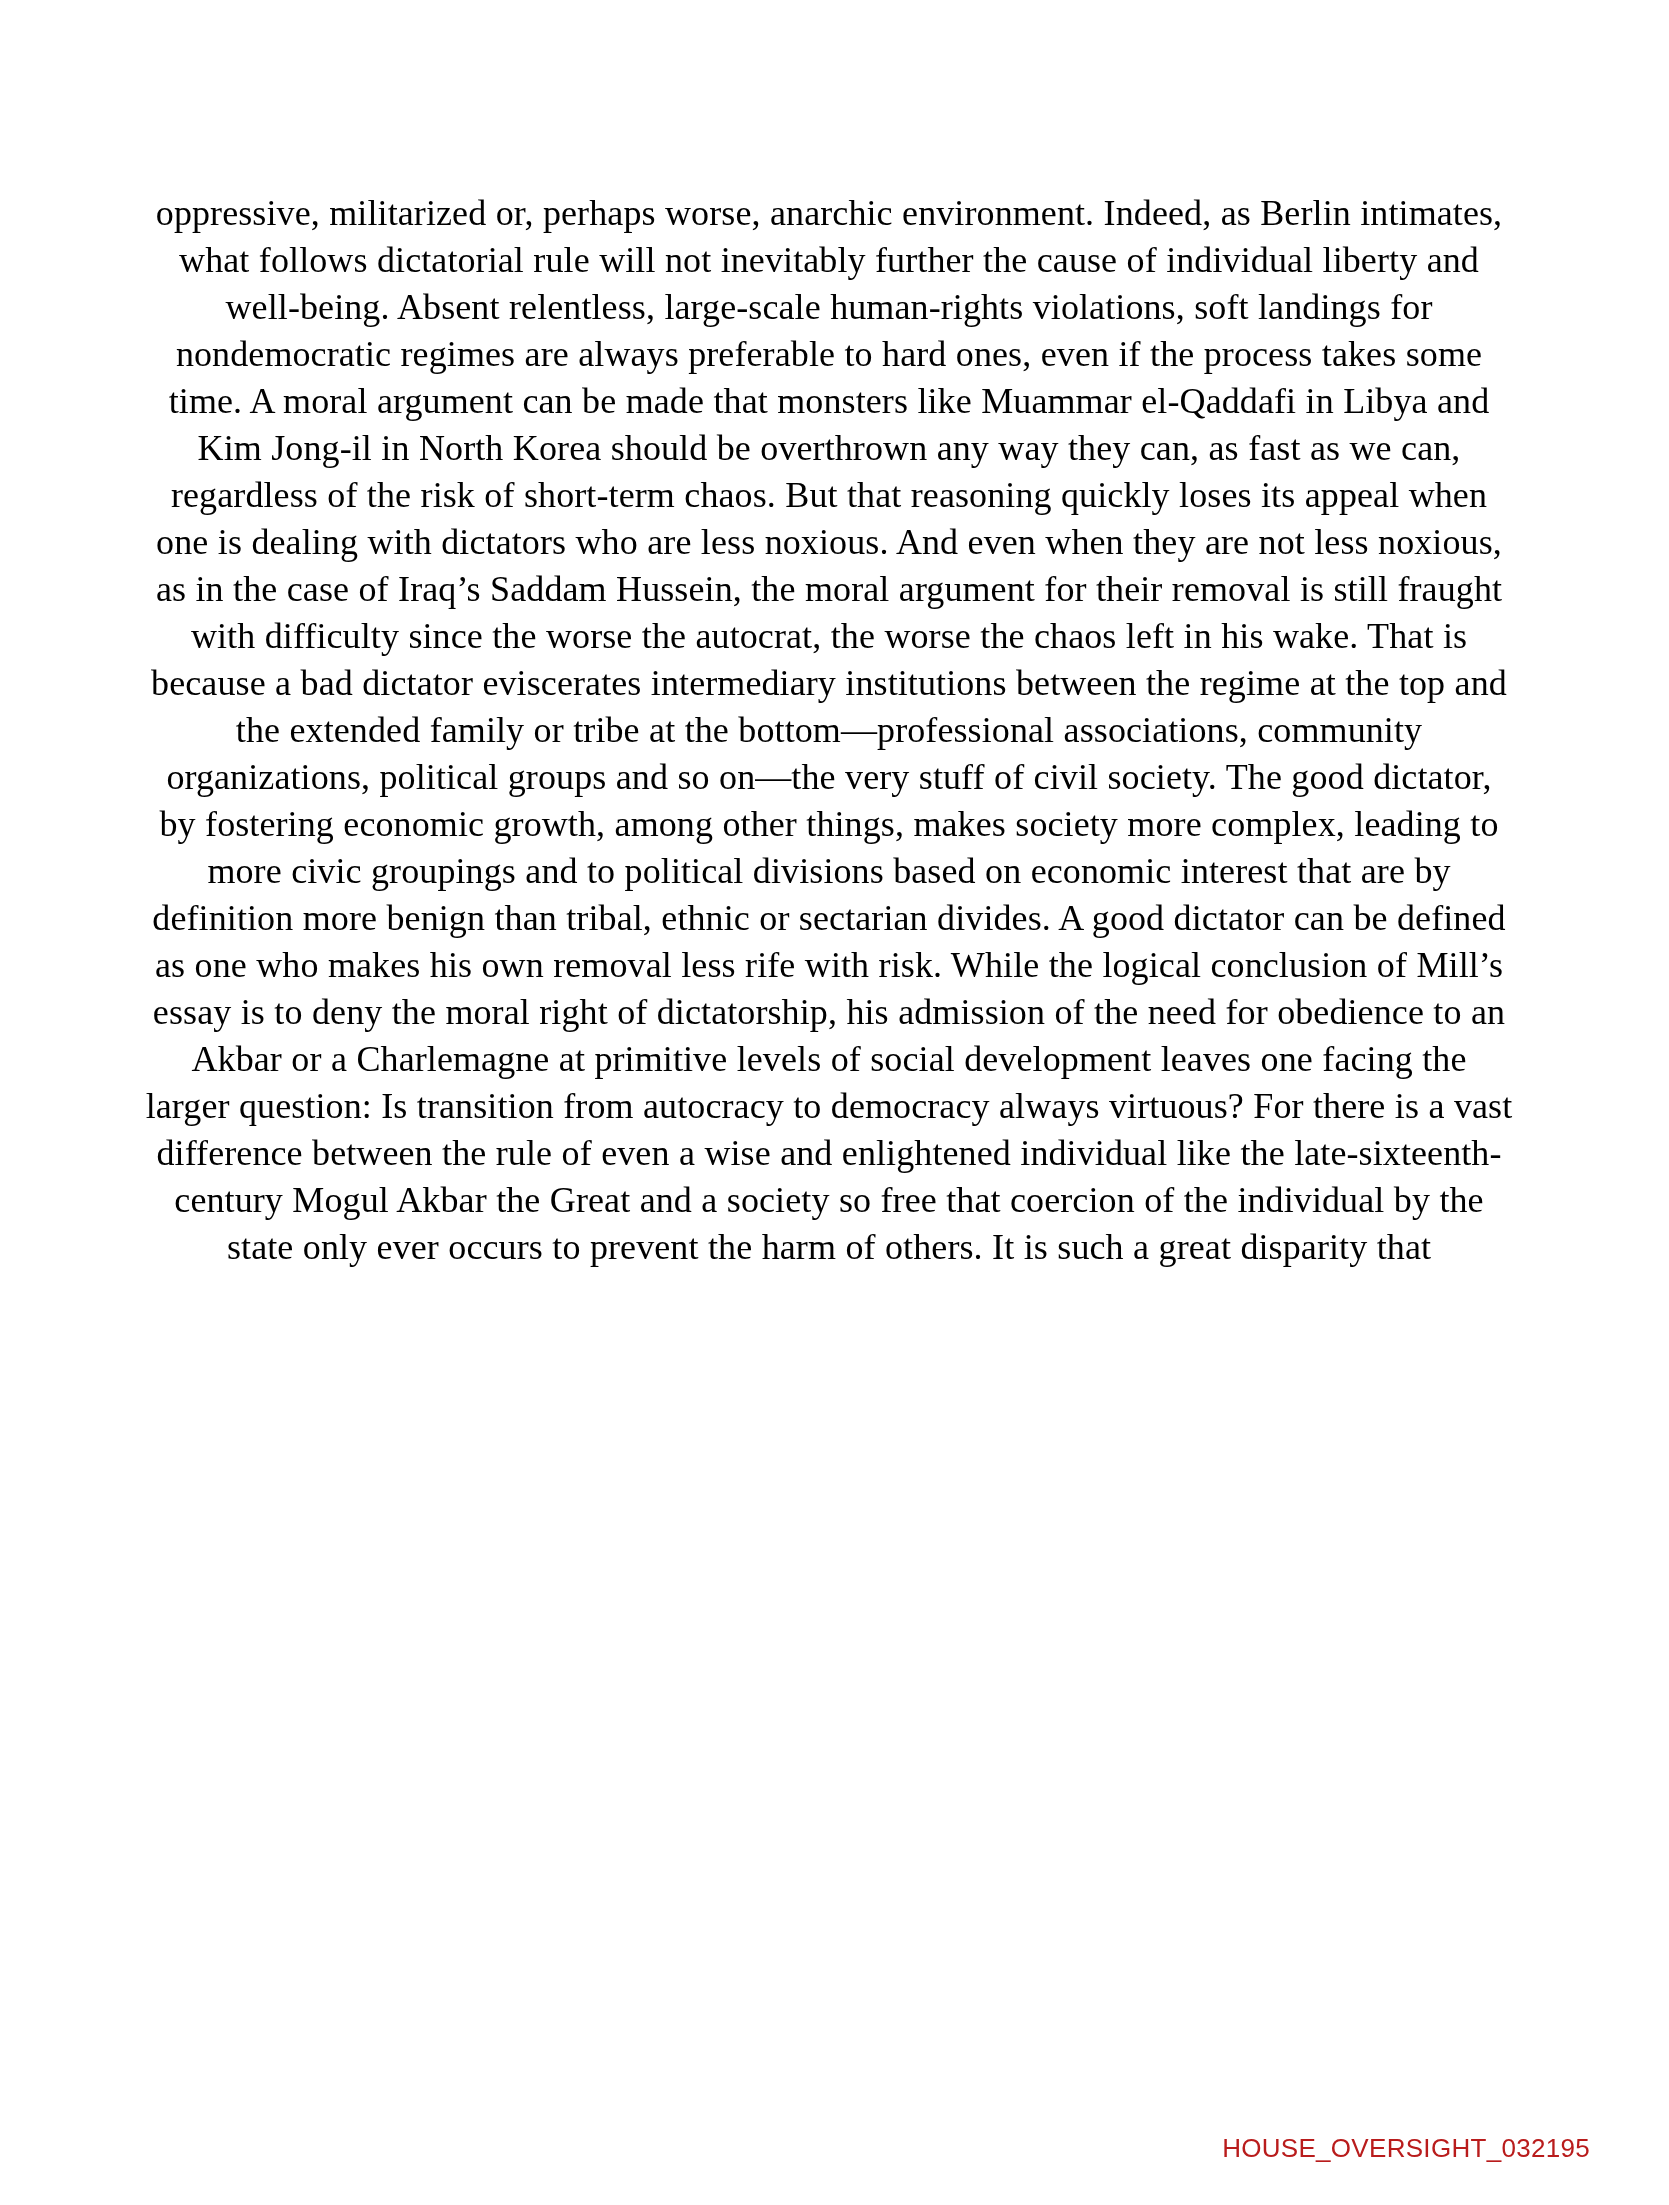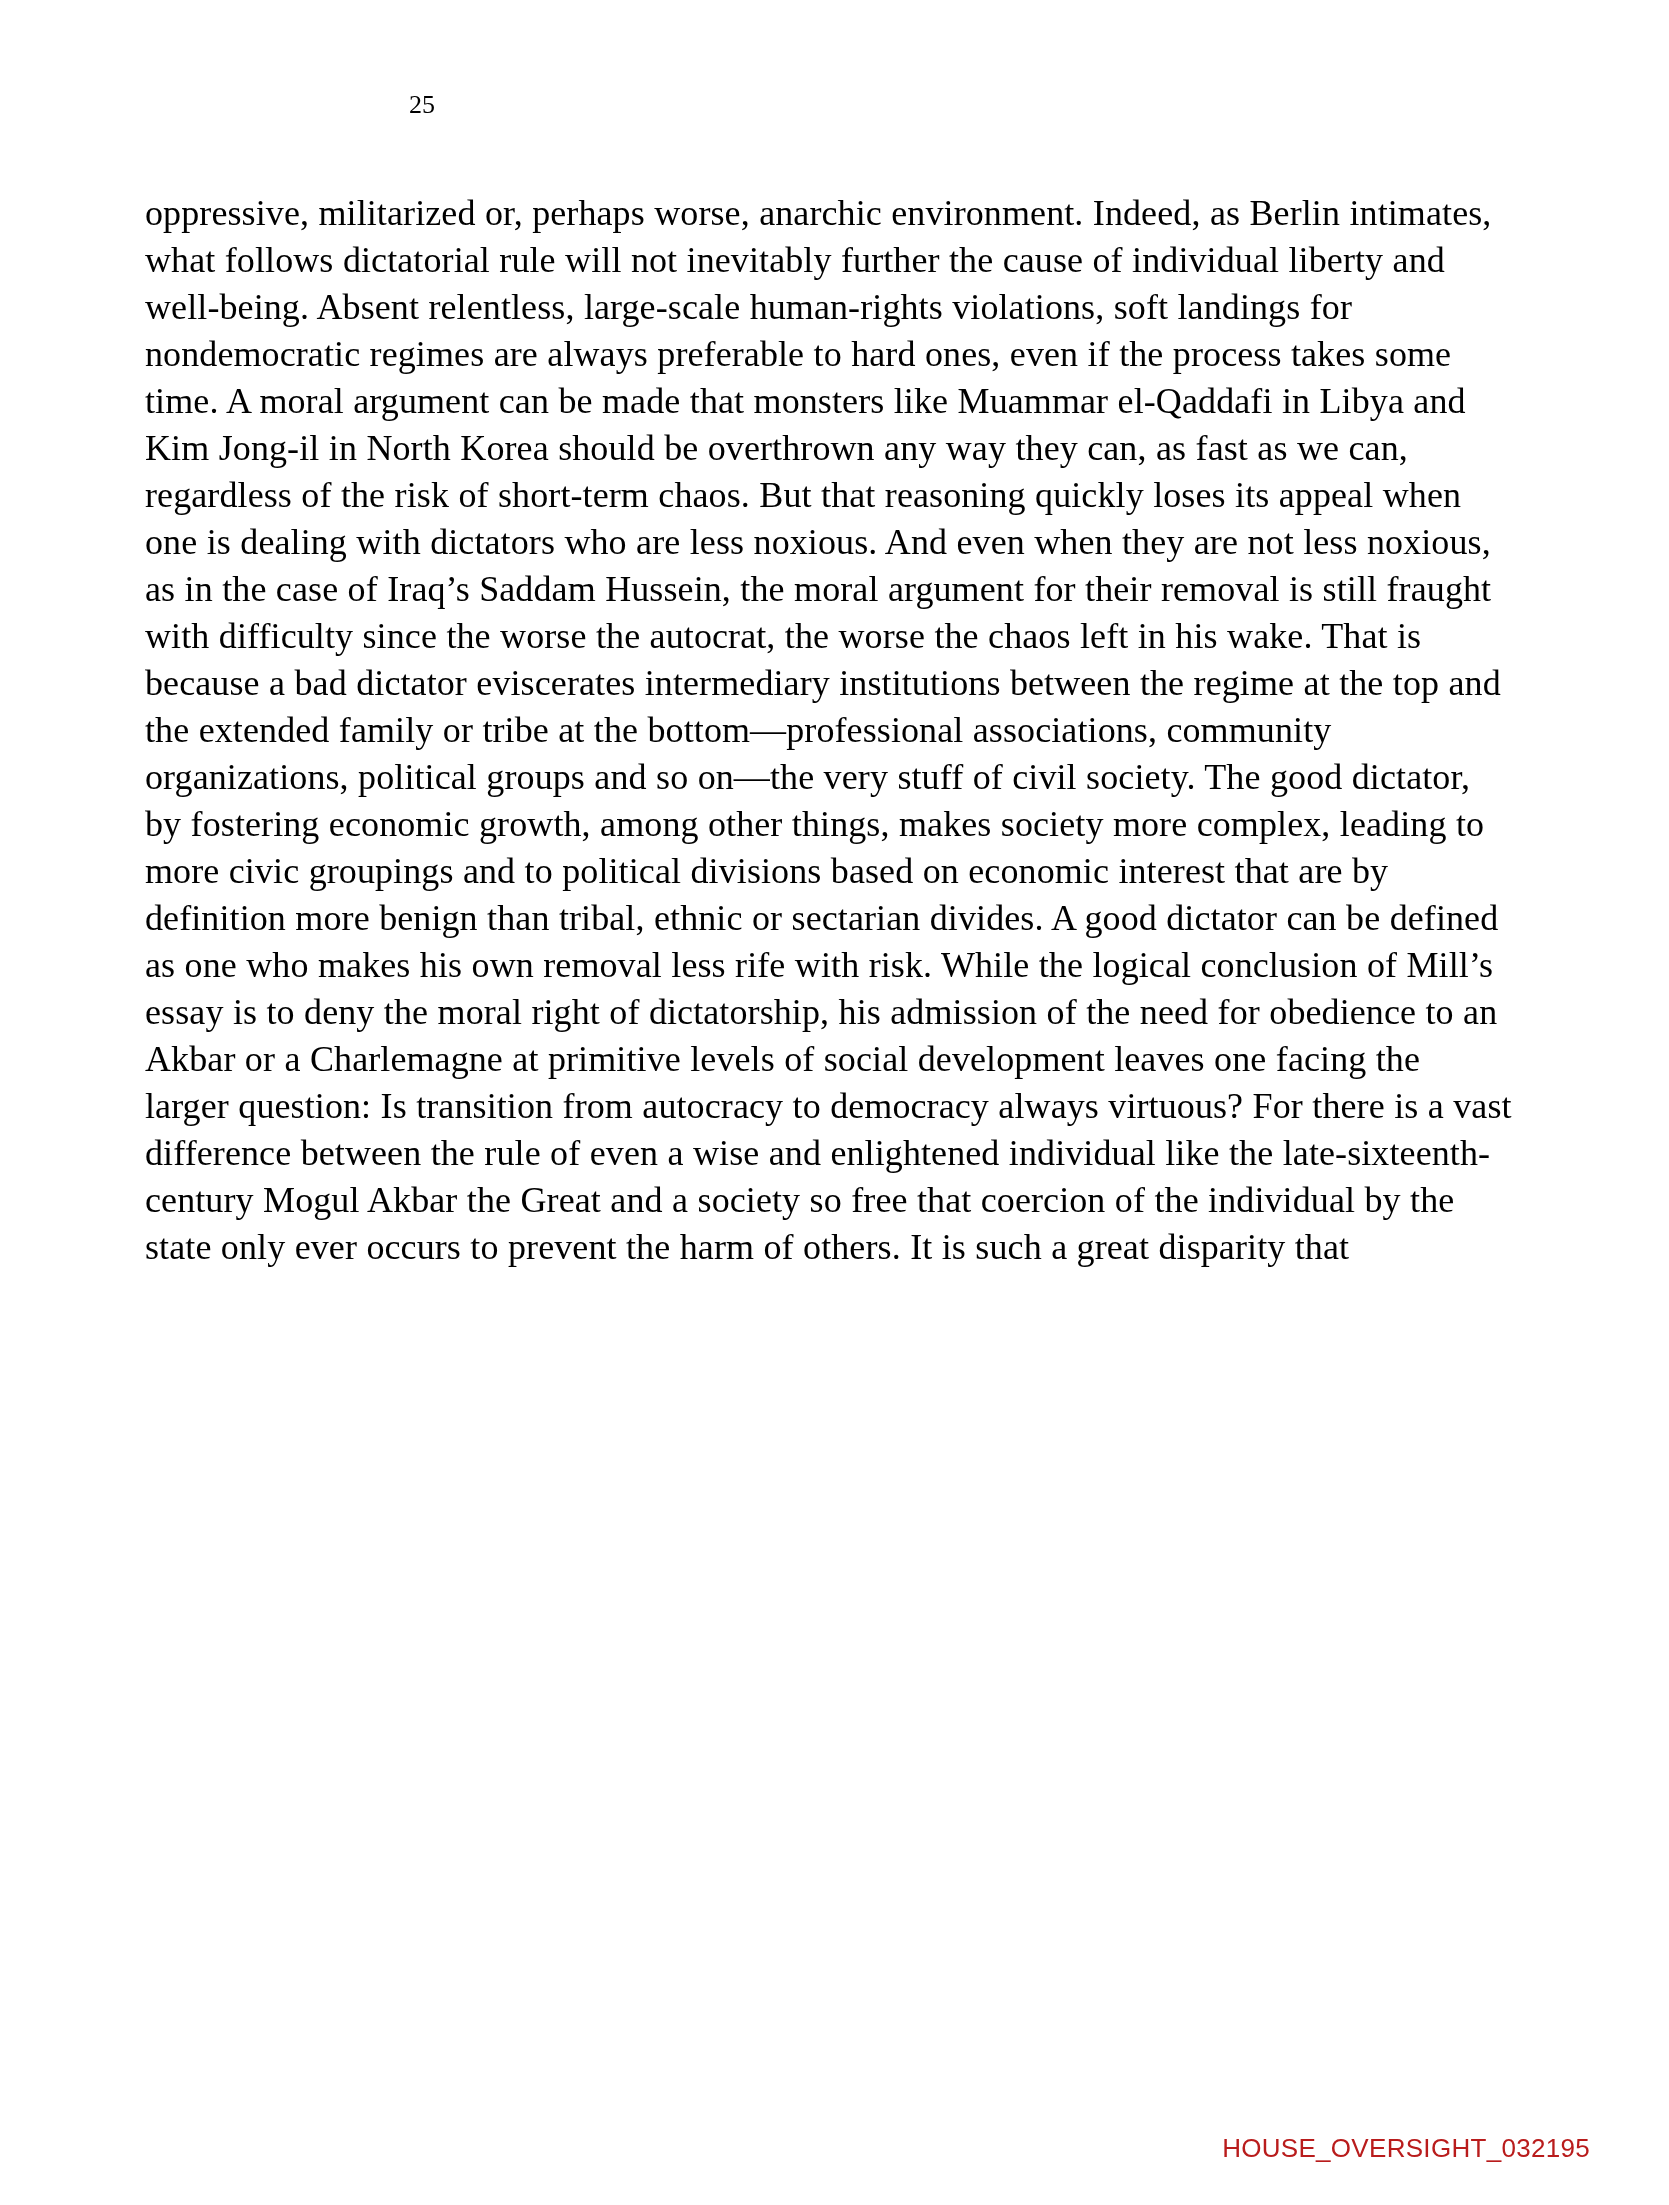--- a/index.html
+++ b/index.html
@@ -33,40 +33,39 @@
     font-family: "Liberation Serif", serif;
     line-height: 1;
   }
   .body-text {
     position: absolute;
     top: 190px;
     left: 145px;
     width: 1368px;
     font-size: 36px;
     line-height: 47px;
-    text-align: left;
+    text-align: center;
     font-family: "Liberation Serif", serif;
     letter-spacing: 0.1px;
     word-spacing: 0.3px;
   }
   .footer-stamp {
     position: absolute;
     bottom: 41px;
     right: 79px;
     font-family: "Liberation Sans", sans-serif;
     font-size: 26px;
     letter-spacing: 0.3px;
     color: #b91c1c;
   }
 </style>
 </head>
 <body>
 
 <div class="page">
 
-  <div class="page-number">25</div>
 
   <div class="body-text">oppressive, militarized or, perhaps worse, anarchic environment. Indeed, as Berlin intimates, what follows dictatorial rule will not inevitably further the cause of individual liberty and well-being. Absent relentless, large-scale human-rights violations, soft landings for nondemocratic regimes are always preferable to hard ones, even if the process takes some time. A moral argument can be made that monsters like Muammar el-Qaddafi in Libya and Kim Jong-il in North Korea should be overthrown any way they can, as fast as we can, regardless of the risk of short-term chaos. But that reasoning quickly loses its appeal when one is dealing with dictators who are less noxious. And even when they are not less noxious, as in the case of Iraq’s Saddam Hussein, the moral argument for their removal is still fraught with difficulty since the worse the autocrat, the worse the chaos left in his wake. That is because a bad dictator eviscerates intermediary institutions between the regime at the top and the extended family or tribe at the bottom—professional associations, community organizations, political groups and so on—the very stuff of civil society. The good dictator, by fostering economic growth, among other things, makes society more complex, leading to more civic groupings and to political divisions based on economic interest that are by definition more benign than tribal, ethnic or sectarian divides. A good dictator can be defined as one who makes his own removal less rife with risk.  While the logical conclusion of Mill’s essay is to deny the moral right of dictatorship, his admission of the need for obedience to an Akbar or a Charlemagne at primitive levels of social development leaves one facing the larger question: Is transition from autocracy to democracy always virtuous? For there is a vast difference between the rule of even a wise and enlightened individual like the late-sixteenth-century Mogul Akbar the Great and a society so free that coercion of the individual by the state only ever occurs to prevent the harm of others. It is such a great disparity that</div>
 
   <div class="footer-stamp">HOUSE_OVERSIGHT_032195</div>
 
 </div>
 
 
 </body></html>

